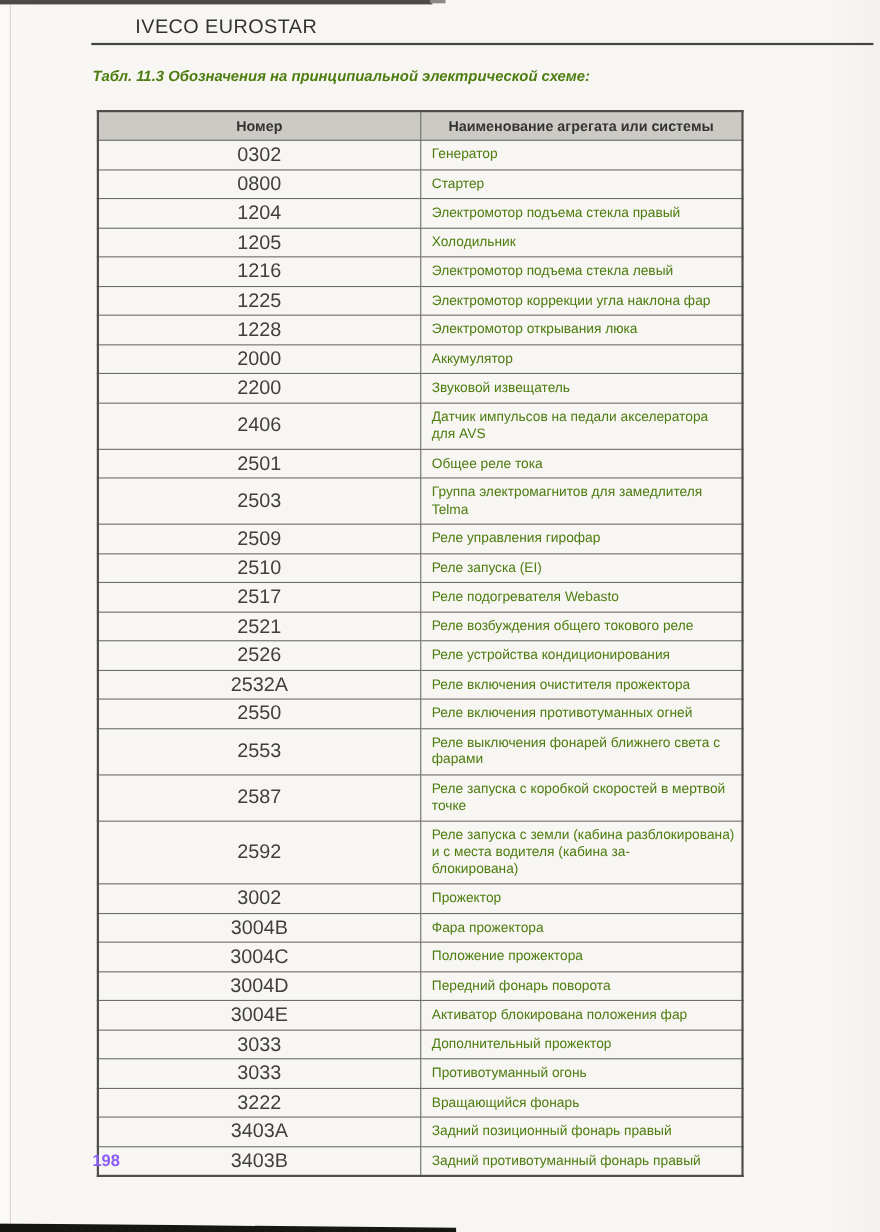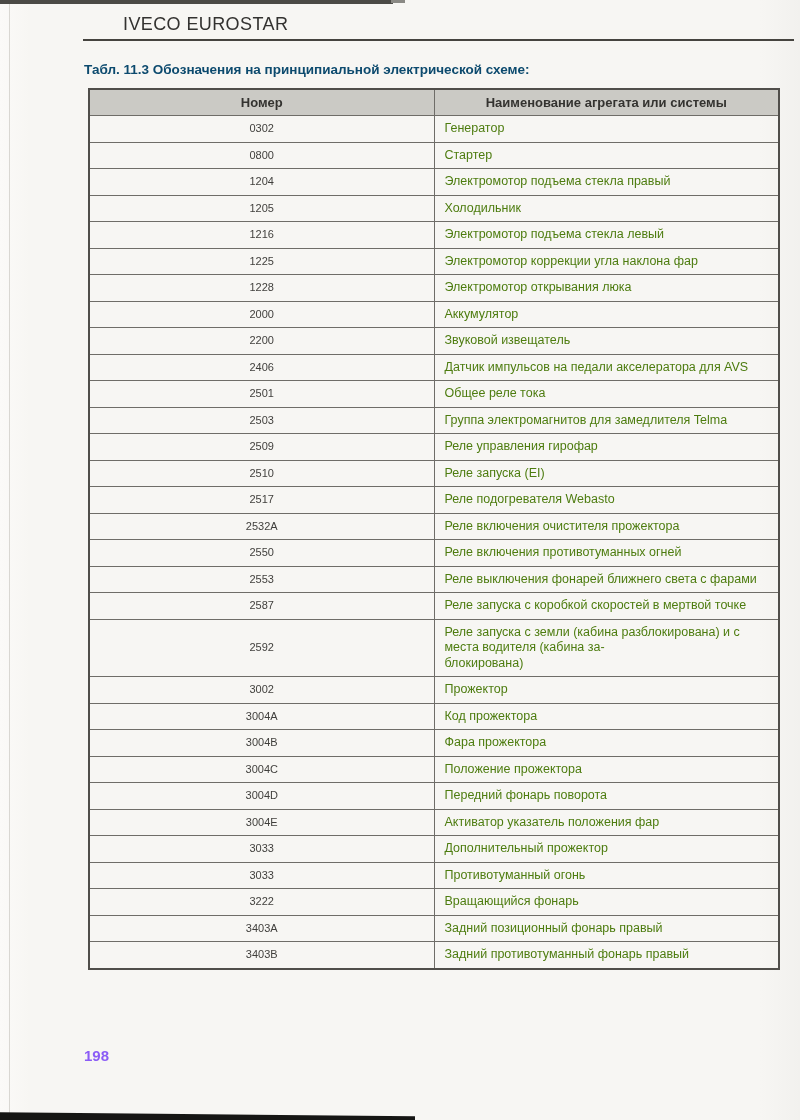--- a/index.html
+++ b/index.html
@@ -75,27 +75,28 @@
     width: 711px;
     height: 2px;
     background: #46443f;
   }
   .table-caption {
     position: absolute;
     left: 84px;
     top: 48px;
     font-size: 13.5px;
     font-weight: 700;
-    color: #0c4a6e;
+    font-style: italic;
+    color: #4d7c0f;
   }
   table.designations {
     position: absolute;
     left: 88px;
-    top: 88px;
-    width: 692px;
+    top: 100px;
+    width: 588px;
     border-collapse: collapse;
     table-layout: fixed;
   }
   table.designations, table.designations th, table.designations td {
     border: 1px solid #6f6d68;
   }
   table.designations {
     border: 2px solid #504e4a;
   }
   th.h-num, th.h-name {
@@ -104,21 +105,21 @@
     font-weight: 700;
     color: #343330;
     height: 23px;
     padding: 1px 4px;
     text-align: center;
     border-bottom: 2px solid #504e4a;
   }
   td.c-num {
     width: 112px;
     text-align: center;
-    font-size: 11px;
+    font-size: 18px;
     color: #403f3c;
     padding: 5px 4px;
     line-height: 15.5px;
   }
   td.c-name {
     text-align: left;
     font-size: 12.5px;
     color: #4d7c0f;
     padding: 5px 6px 5px 10px;
     line-height: 15.5px;
@@ -209,20 +210,28 @@
       </tr>
       <tr>
         <td class="c-num">2510</td>
         <td class="c-name">Реле запуска (EI)</td>
       </tr>
       <tr>
         <td class="c-num">2517</td>
         <td class="c-name">Реле подогревателя Webasto</td>
       </tr>
       <tr>
+        <td class="c-num">2521</td>
+        <td class="c-name">Реле возбуждения общего токового реле</td>
+      </tr>
+      <tr>
+        <td class="c-num">2526</td>
+        <td class="c-name">Реле устройства кондиционирования</td>
+      </tr>
+      <tr>
         <td class="c-num">2532A</td>
         <td class="c-name">Реле включения очистителя прожектора</td>
       </tr>
       <tr>
         <td class="c-num">2550</td>
         <td class="c-name">Реле включения противотуманных огней</td>
       </tr>
       <tr>
         <td class="c-num">2553</td>
         <td class="c-name">Реле выключения фонарей ближнего света с фарами</td>
@@ -234,38 +243,34 @@
       <tr>
         <td class="c-num">2592</td>
         <td class="c-name">Реле запуска с земли (кабина разблокирована) и с места водителя (кабина за-
 блокирована)</td>
       </tr>
       <tr>
         <td class="c-num">3002</td>
         <td class="c-name">Прожектор</td>
       </tr>
       <tr>
-        <td class="c-num">3004A</td>
-        <td class="c-name">Код прожектора</td>
-      </tr>
-      <tr>
         <td class="c-num">3004B</td>
         <td class="c-name">Фара прожектора</td>
       </tr>
       <tr>
         <td class="c-num">3004C</td>
         <td class="c-name">Положение прожектора</td>
       </tr>
       <tr>
         <td class="c-num">3004D</td>
         <td class="c-name">Передний фонарь поворота</td>
       </tr>
       <tr>
         <td class="c-num">3004E</td>
-        <td class="c-name">Активатор указатель положения фар</td>
+        <td class="c-name">Активатор блокирована положения фар</td>
       </tr>
       <tr>
         <td class="c-num">3033</td>
         <td class="c-name">Дополнительный прожектор</td>
       </tr>
       <tr>
         <td class="c-num">3033</td>
         <td class="c-name">Противотуманный огонь</td>
       </tr>
       <tr>

